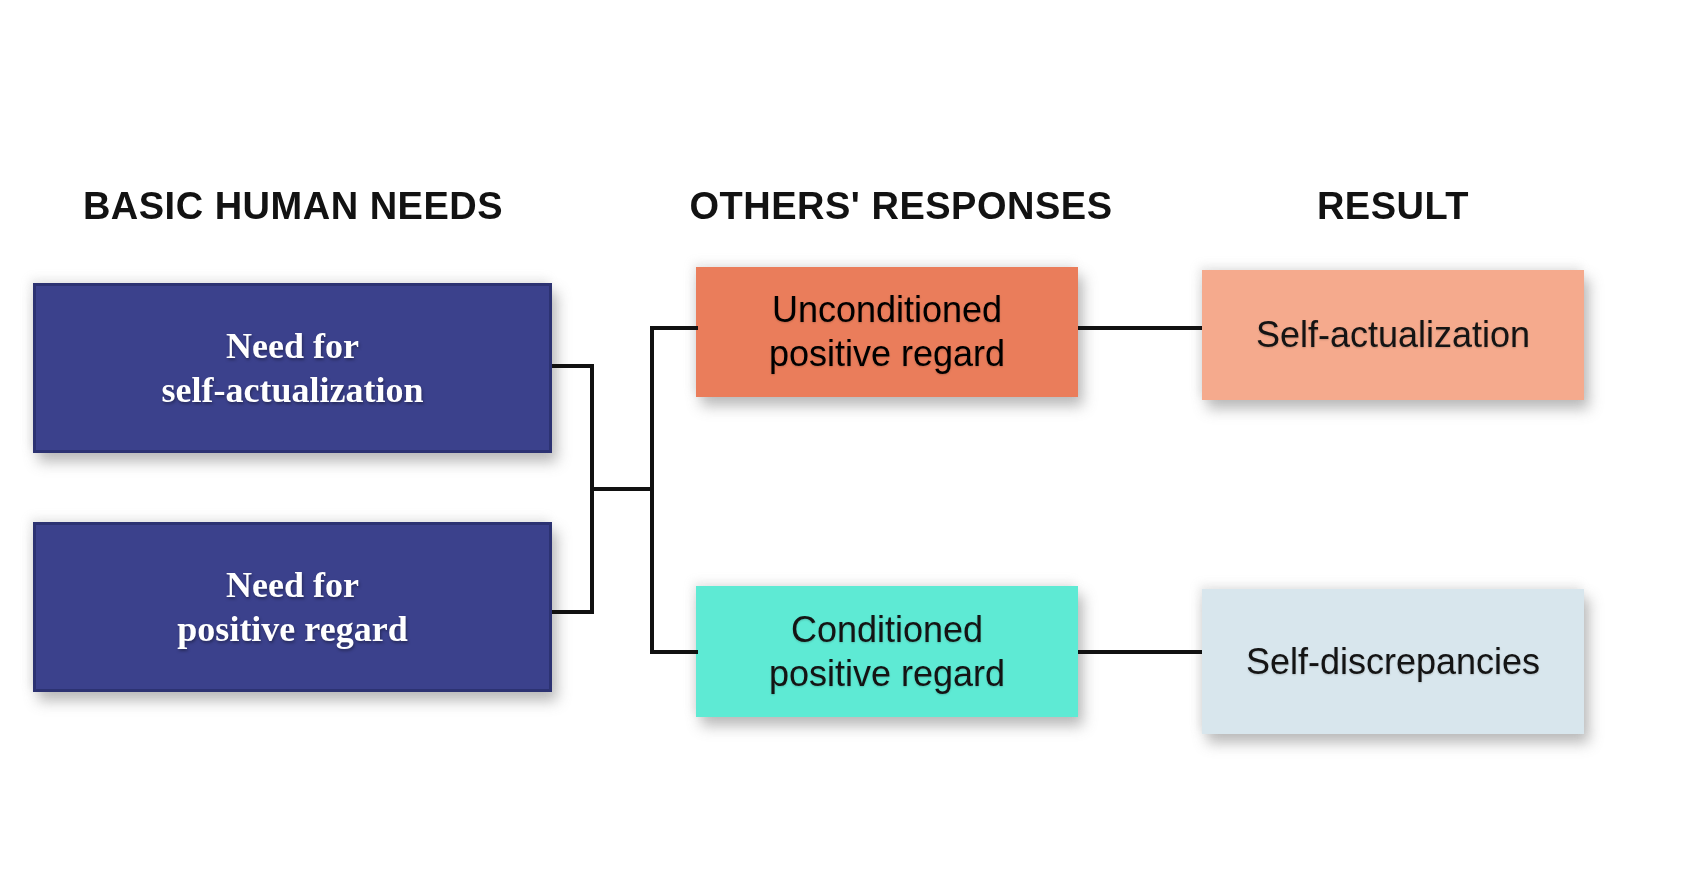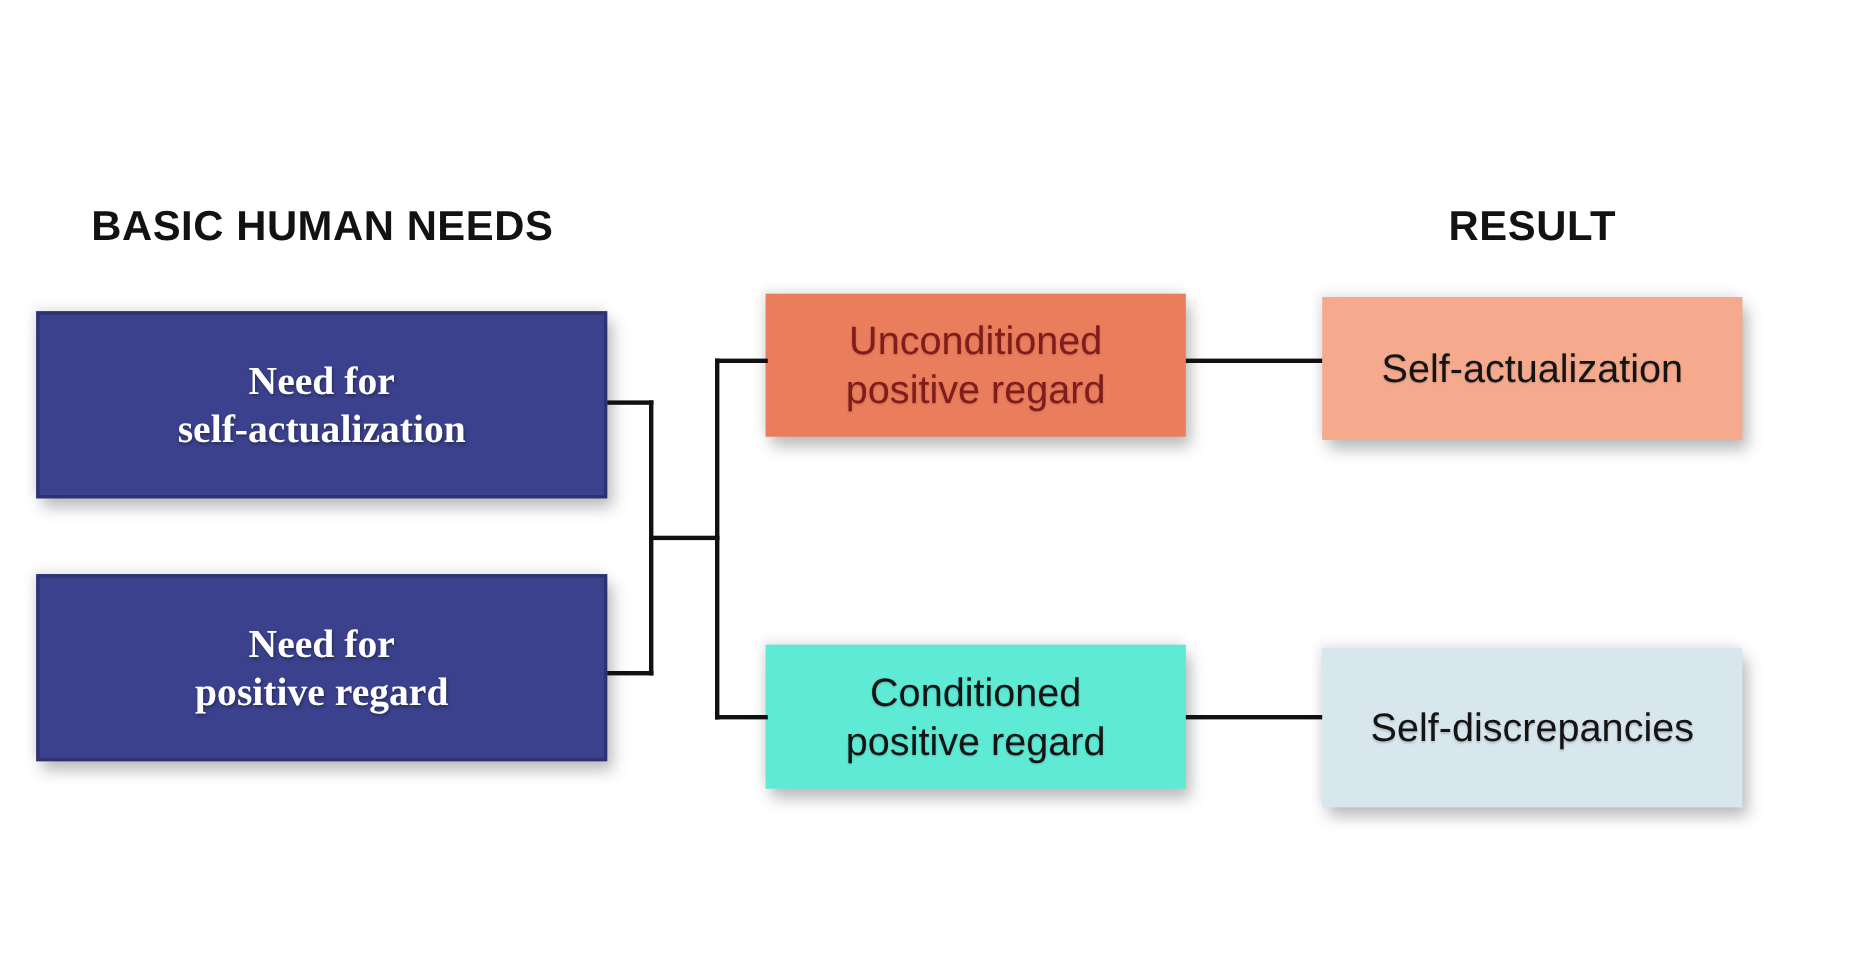--- a/index.html
+++ b/index.html
@@ -75,33 +75,34 @@
   
   #conn-result-top   { left: 1078px; top: 326px; width: 124px; height: 4px; }
   #conn-result-bottom{ left: 1078px; top: 650px; width: 124px; height: 4px; }
 </style>
 </head>
 <body>
 
 <div class="canvas">
 
   <div class="col-header" style="left:58px; width:470px;">BASIC HUMAN NEEDS</div>
+  <div class="col-header" style="left:651px; width:500px;">OTHERS' RESPONSES</div>
   <div class="col-header" style="left:1202px; width:382px;">RESULT</div>
 
   <div class="node needs" id="box-need-self" style="background-color: rgb(59, 65, 140); color: rgb(255, 255, 255);">
     <span>Need for</span>
     <span>self-actualization</span>
   </div>
 
   <div class="node needs" id="box-need-positive" style="background-color: rgb(59, 65, 140); color: rgb(255, 255, 255);">
     <span>Need for</span>
     <span>positive regard</span>
   </div>
 
-  <div class="node plain" id="box-unconditioned" style="background-color: rgb(234, 125, 91); color: #7f1d1d;">
+  <div class="node plain" id="box-unconditioned" style="background-color: rgb(234, 125, 91); color: #000000;">
     <span>Unconditioned</span>
     <span>positive regard</span>
   </div>
 
   <div class="node plain" id="box-conditioned" style="background-color: #5eead4; color: rgb(20, 20, 20);">
     <span>Conditioned</span>
     <span>positive regard</span>
   </div>
 
   <div class="node plain" id="box-self-act" style="background-color: rgb(245, 170, 141); color: rgb(20, 20, 20);">

